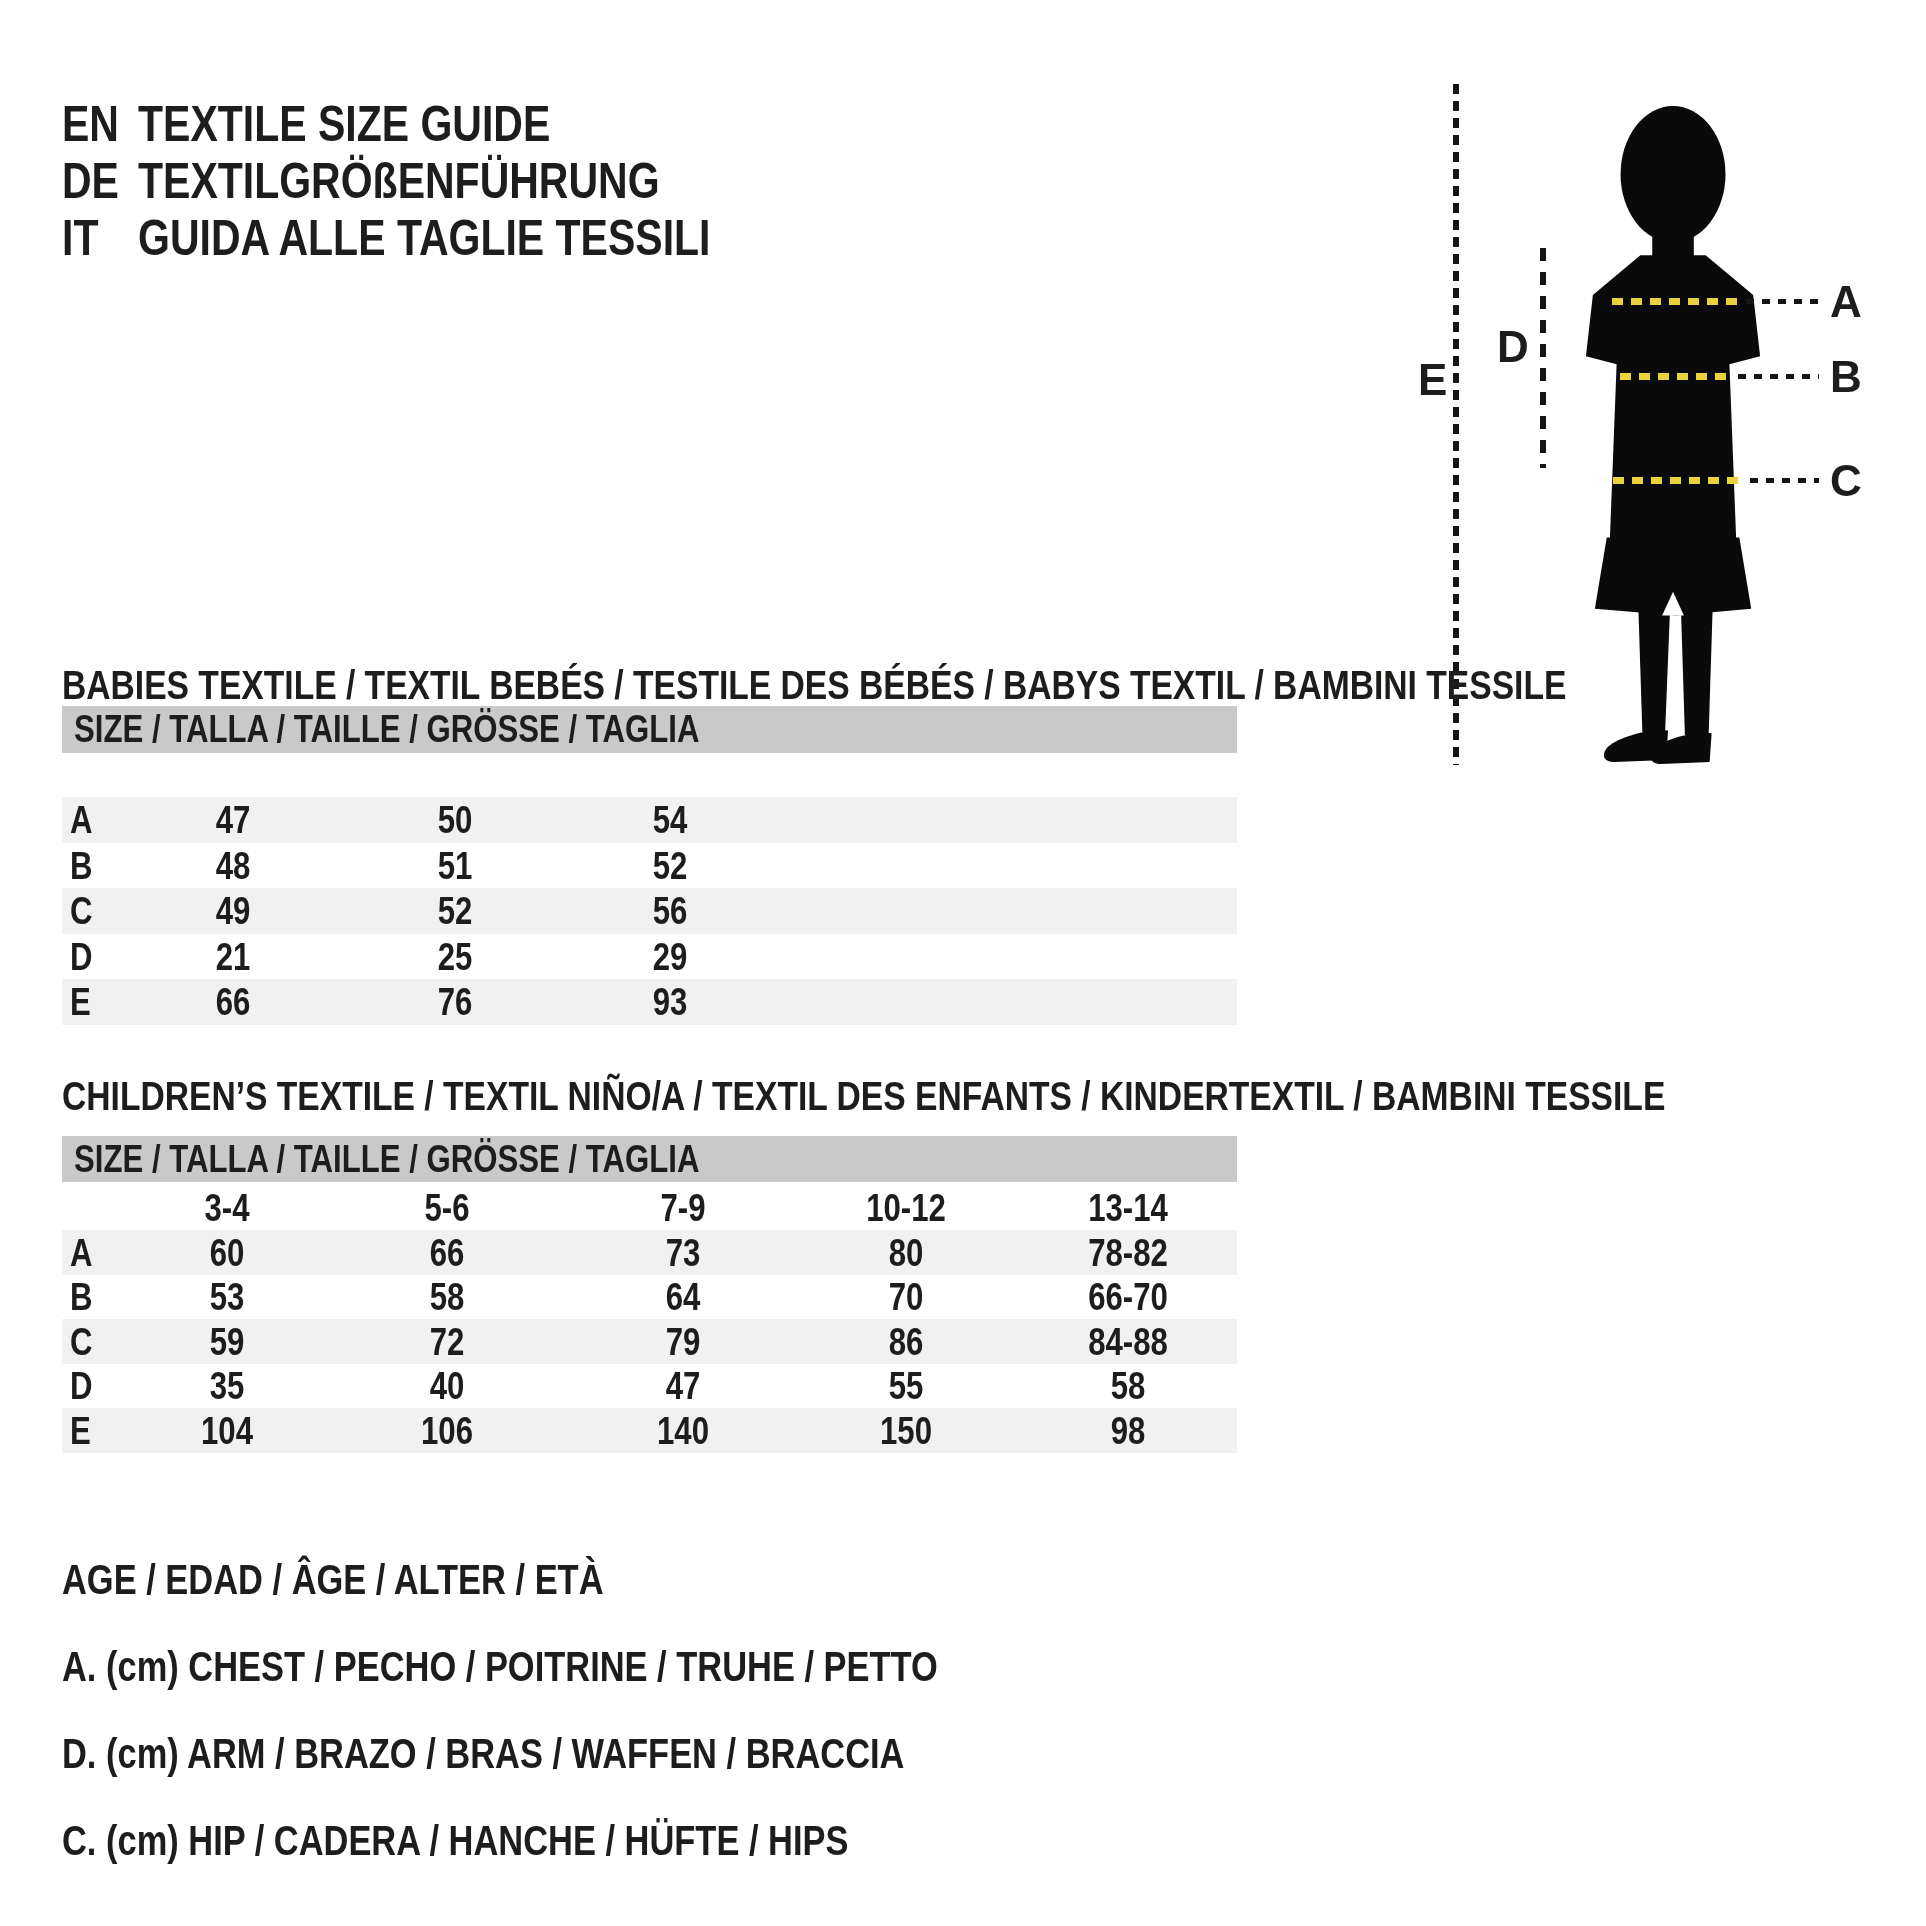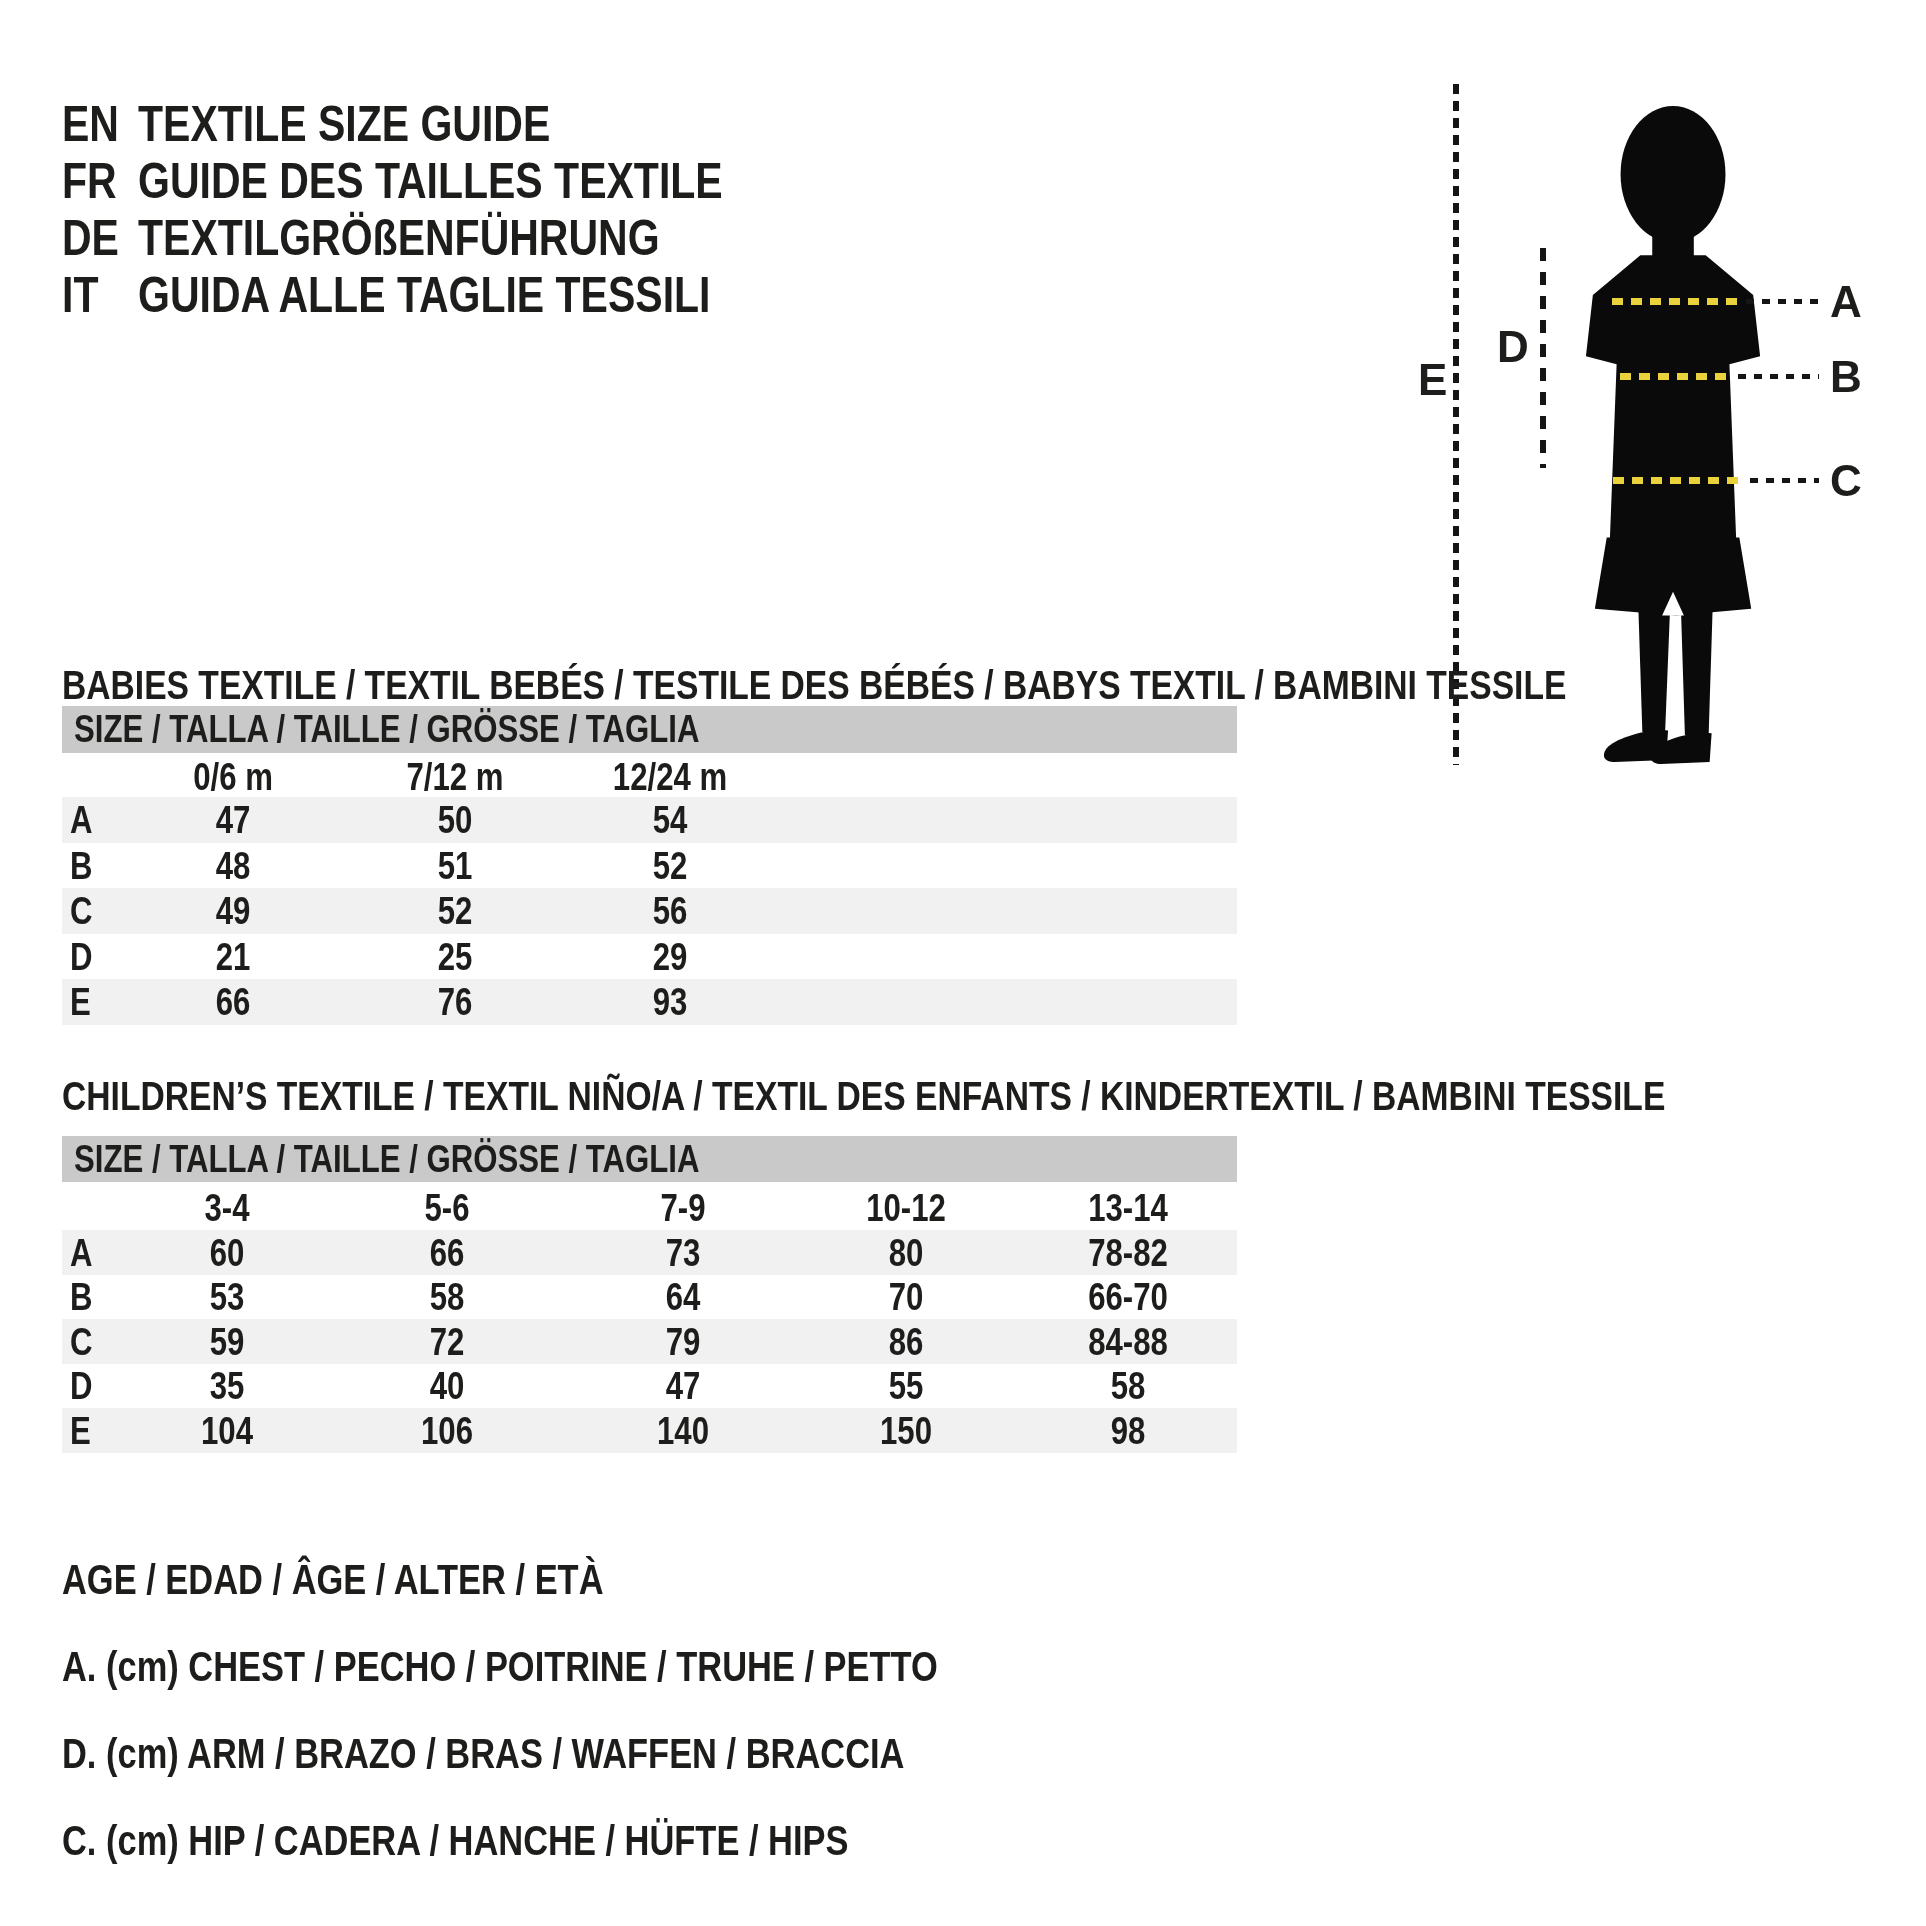--- a/index.html
+++ b/index.html
@@ -51,24 +51,20 @@
 <body>
 
 <div class="page">
 
   <div class="lang-block">
     <div class="lang-row">
       <span class="lang-code"><span class="cond">EN</span></span>
       <span class="cond">TEXTILE SIZE GUIDE</span>
     </div>
     <div class="lang-row">
-      <span class="lang-code"><span class="cond">FR</span></span>
-      <span class="cond">GUIDE DES TAILLES TEXTILE</span>
-    </div>
-    <div class="lang-row">
       <span class="lang-code"><span class="cond">DE</span></span>
       <span class="cond">TEXTILGRÖßENFÜHRUNG</span>
     </div>
     <div class="lang-row">
       <span class="lang-code"><span class="cond">IT</span></span>
       <span class="cond">GUIDA ALLE TAGLIE TESSILI</span>
     </div>
   </div>
 
   <div class="vline-e"></div>
@@ -101,25 +97,20 @@
   <span class="fig-label" style="left:1830px;top:280px;">A</span>
   <span class="fig-label" style="left:1830px;top:355px;">B</span>
   <span class="fig-label" style="left:1830px;top:459px;">C</span>
 
   <div class="sec-title" style="top:639px;margin-top:24px;">
     <span class="cond">BABIES TEXTILE / TEXTIL BEBÉS / TESTILE DES BÉBÉS / BABYS TEXTIL / BAMBINI TESSILE</span>
   </div>
   <div class="size-bar" style="top:706px;">
     <span class="cond">SIZE / TALLA / TAILLE / GRÖSSE / TAGLIA</span>
   </div>
-  <div class="hdr-row" style="top:757px;">
-    <span class="cell bc1">0/6 m</span>
-    <span class="cell bc2">7/12 m</span>
-    <span class="cell bc3">12/24 m</span>
-  </div>
   <div class="t-row stripe" style="top:797px;">
     <span class="row-label">A</span>
     <span class="cell bc1">47</span>
     <span class="cell bc2">50</span>
     <span class="cell bc3">54</span>
   </div>
   <div class="t-row" style="top:843px;">
     <span class="row-label">B</span>
     <span class="cell bc1">48</span>
     <span class="cell bc2">51</span>

